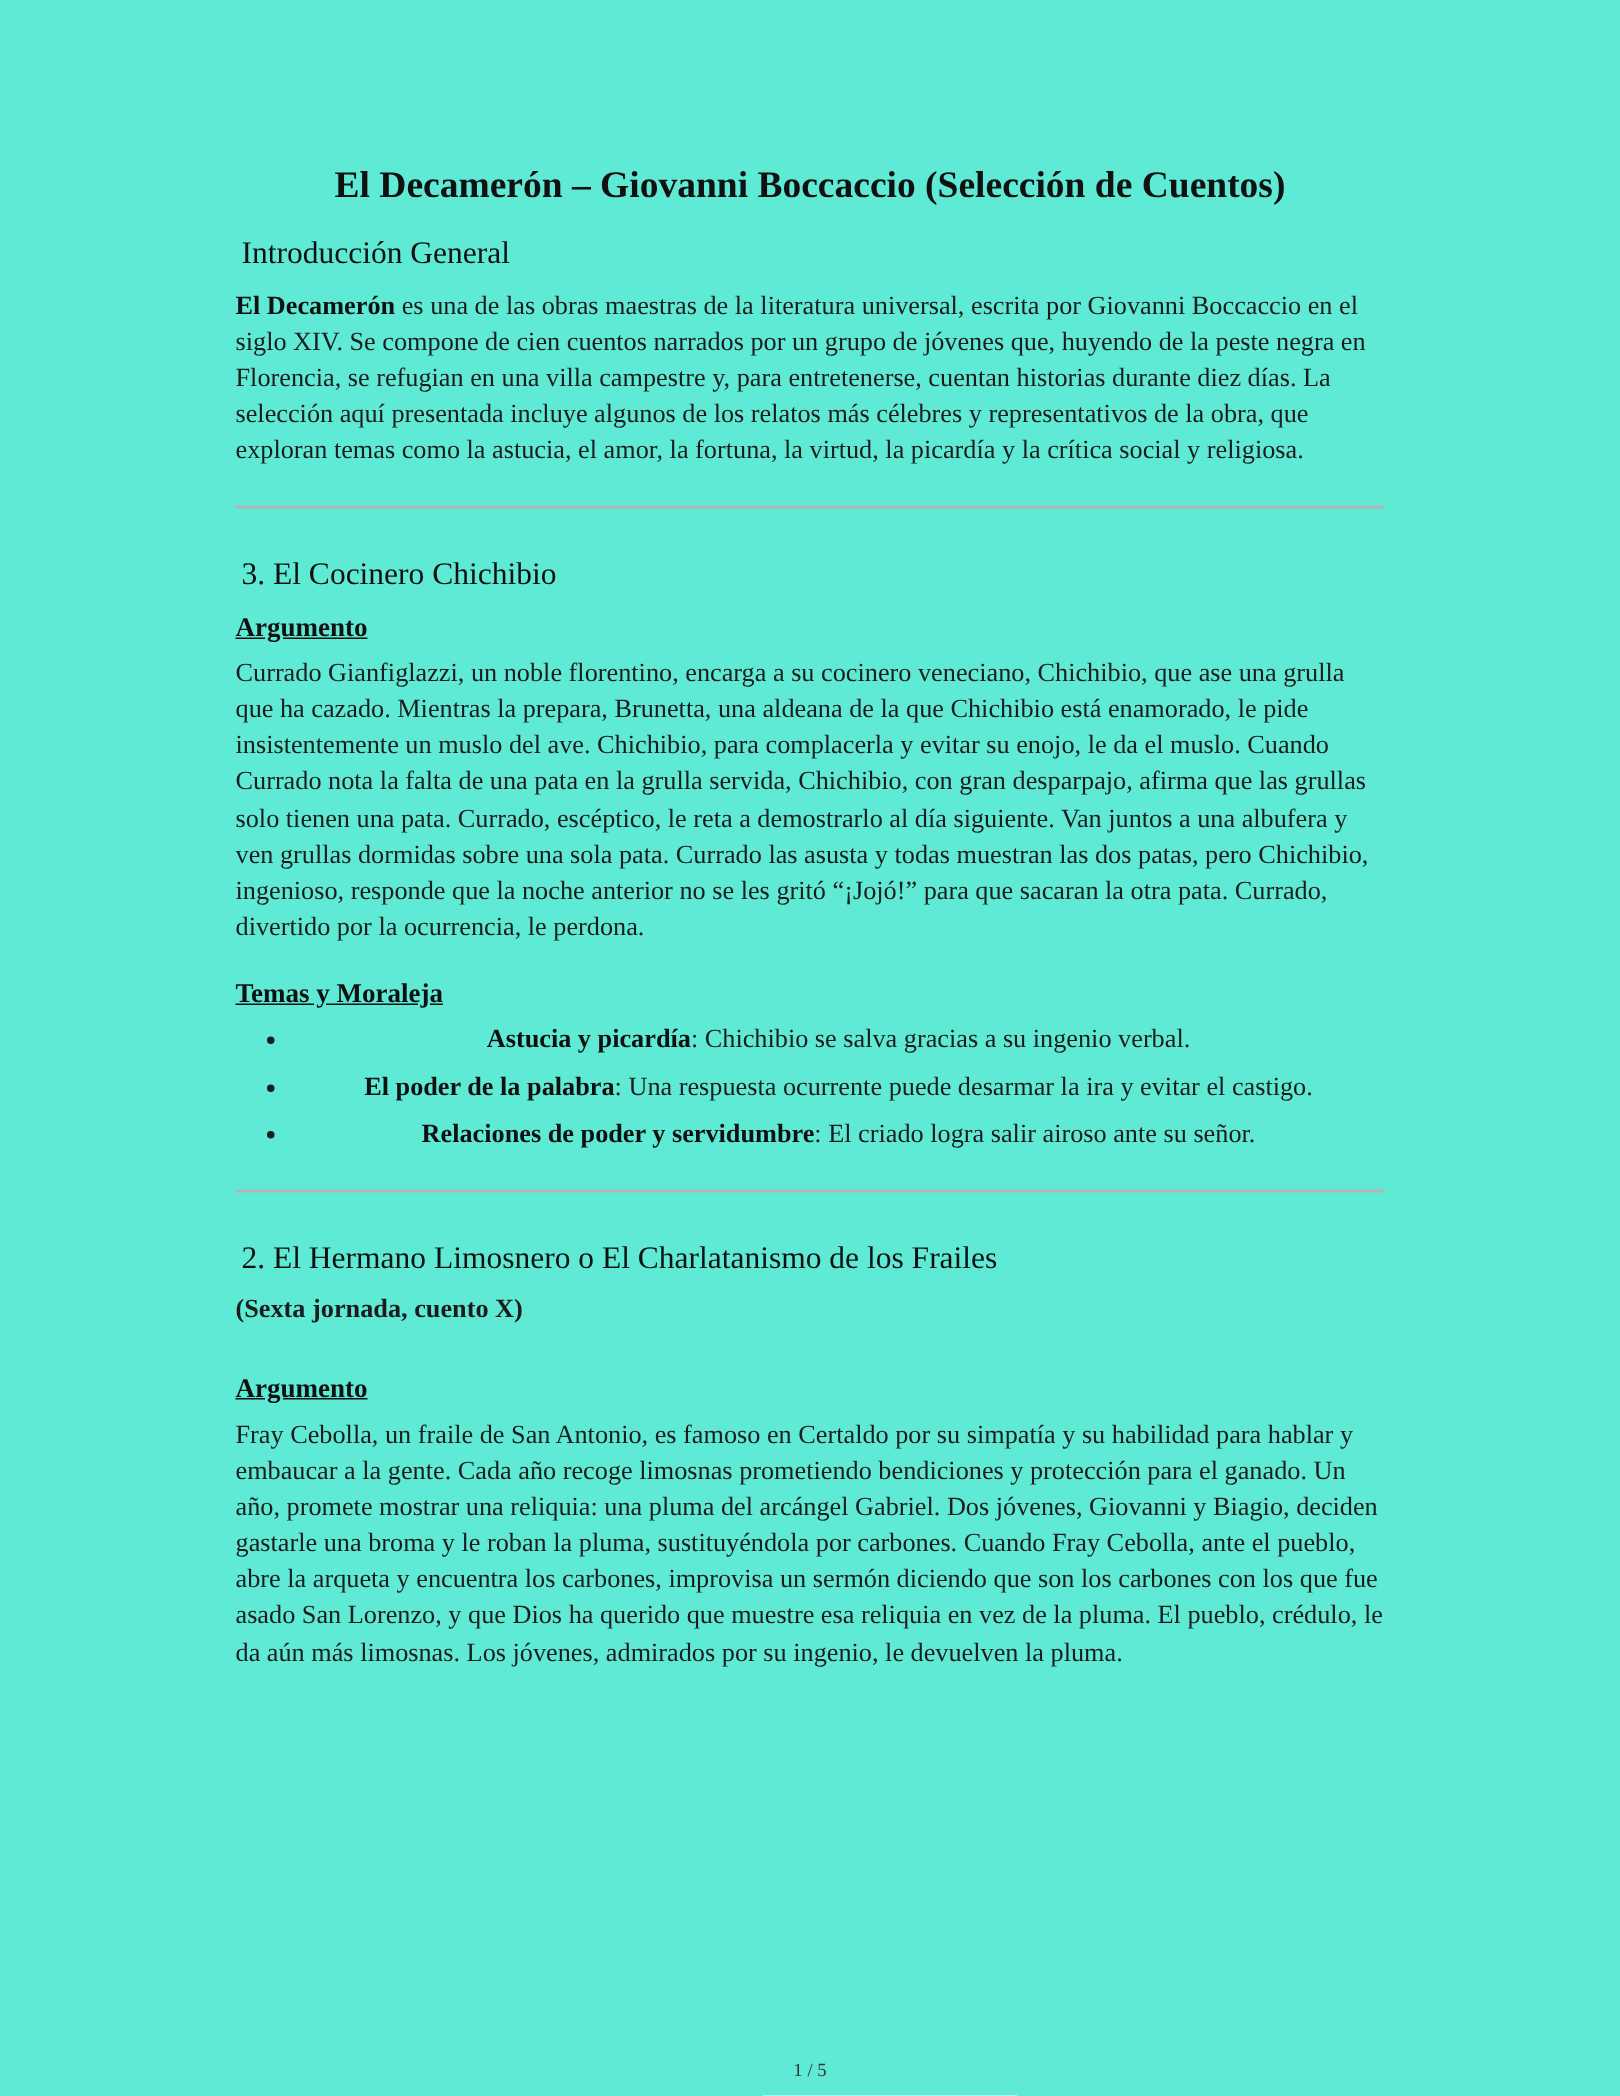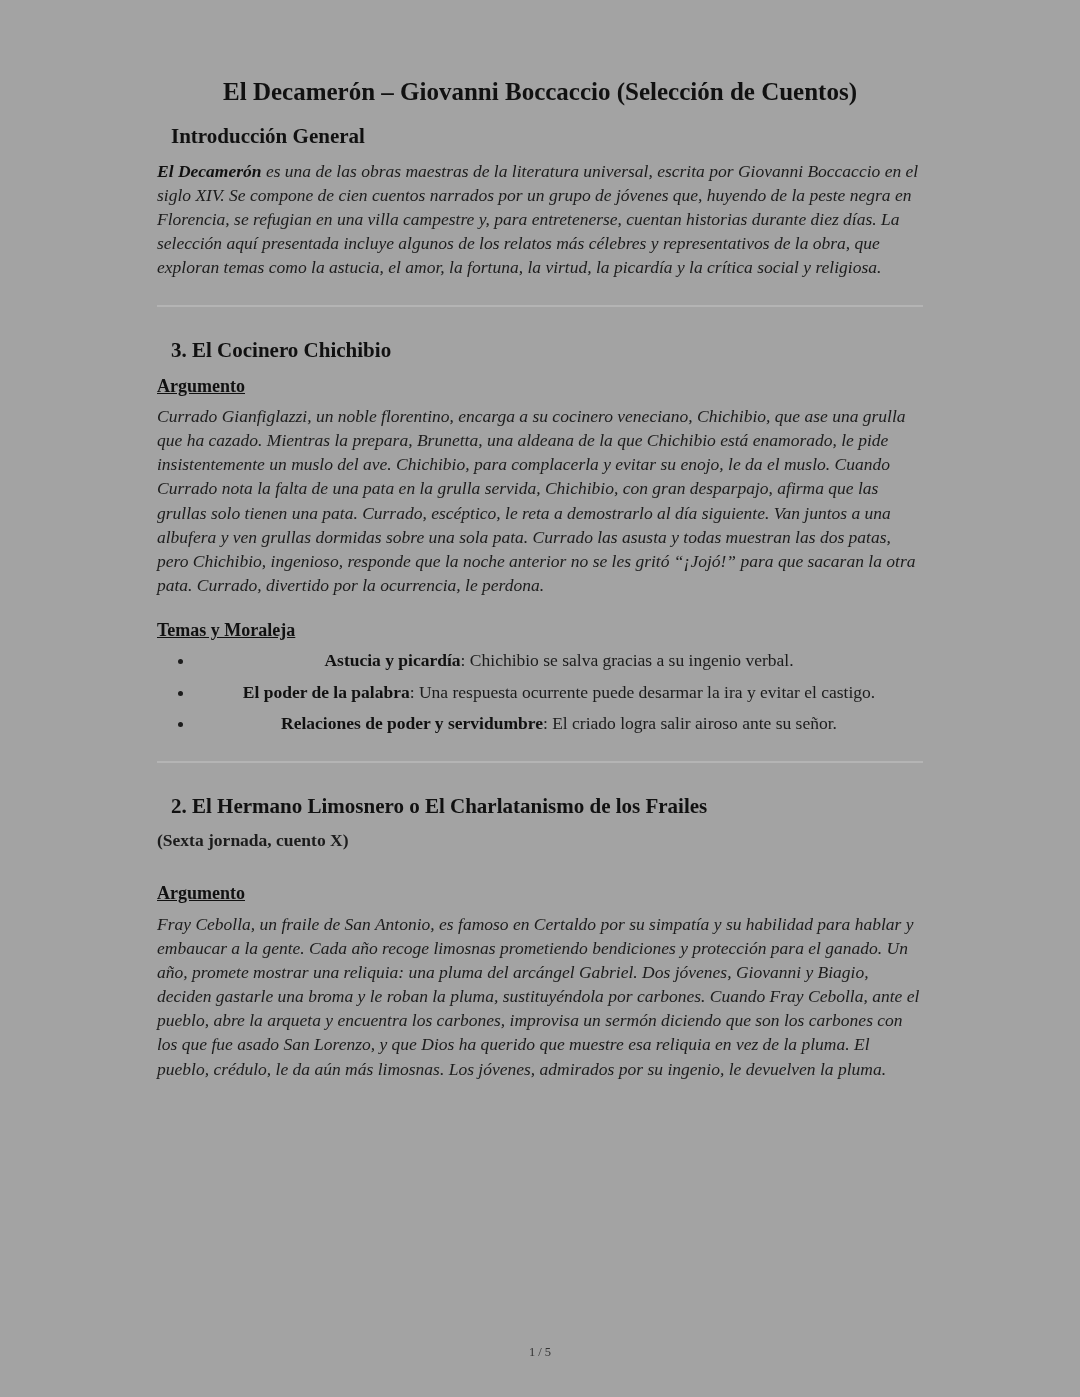--- a/index.html
+++ b/index.html
@@ -6,76 +6,75 @@
   html, body {
     margin: 0;
     padding: 0;
     background: #ffffff;
   }
   .page {
     position: relative;
     width: 1080px;
     height: 1397px;
     margin: 0 auto;
-    background: #a3a3a3;
-    padding: 76px 157px 60px 157px;
+    background: #5eead4;
+    padding: 108px 157px 60px 157px;
     font-family: "Liberation Serif", "DejaVu Serif", serif;
     font-size: 17.5px;
     line-height: 1.38;
     color: #1c1c1c;
     overflow: hidden;
   }
   h1.doc-title {
     font-size: 25px;
     line-height: 1.25;
     font-weight: bold;
     text-align: center;
     color: #111111;
     margin: 0 0 16px 0;
   }
   h2.section-heading {
     font-size: 21px;
     line-height: 1.3;
-    font-weight: bold;
+    font-weight: normal;
     color: #111111;
-    margin: 0 0 8px 14px;
+    margin: 0 0 8px 4px;
   }
   p.subheading {
     font-weight: bold;
     margin: 0 0 30px 0;
   }
   h3.sub-section-heading {
     font-size: 18px;
     line-height: 1.3;
     font-weight: bold;
     color: #111111;
     margin: 10px 0 6px 0;
     text-decoration: underline;
   }
   p.body-text {
     margin: 0 0 22px 0;
-    font-style: italic;
   }
   hr.divider {
     border: none;
     border-top: 2px solid #b4b4b4;
     margin: 26px 0 30px 0;
   }
   ul.topic-list {
     margin: 4px 0 10px 0;
     padding-left: 38px;
   }
   ul.topic-list li {
     margin-bottom: 7px;
     text-align: center;
   }
   .page-footer {
     position: absolute;
     left: 0;
-    bottom: 36px;
+    bottom: 8px;
     width: 100%;
     text-align: center;
     font-size: 12.5px;
     color: #333333;
   }
   strong { color: #111111; }
 </style>
 </head>
 <body>
 

